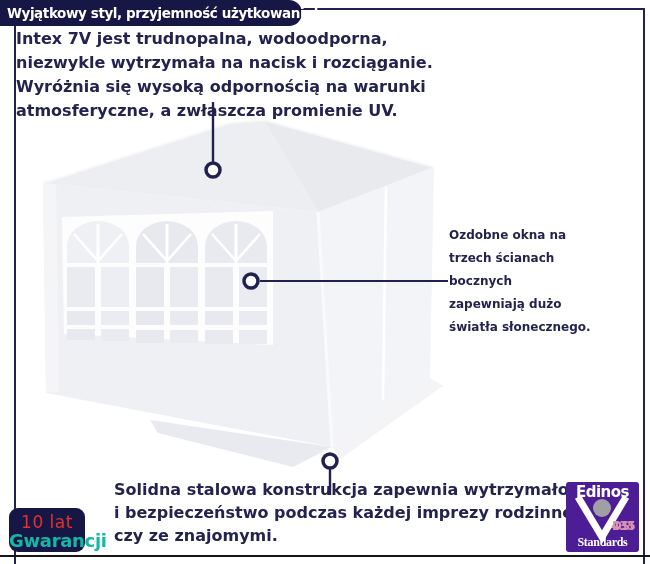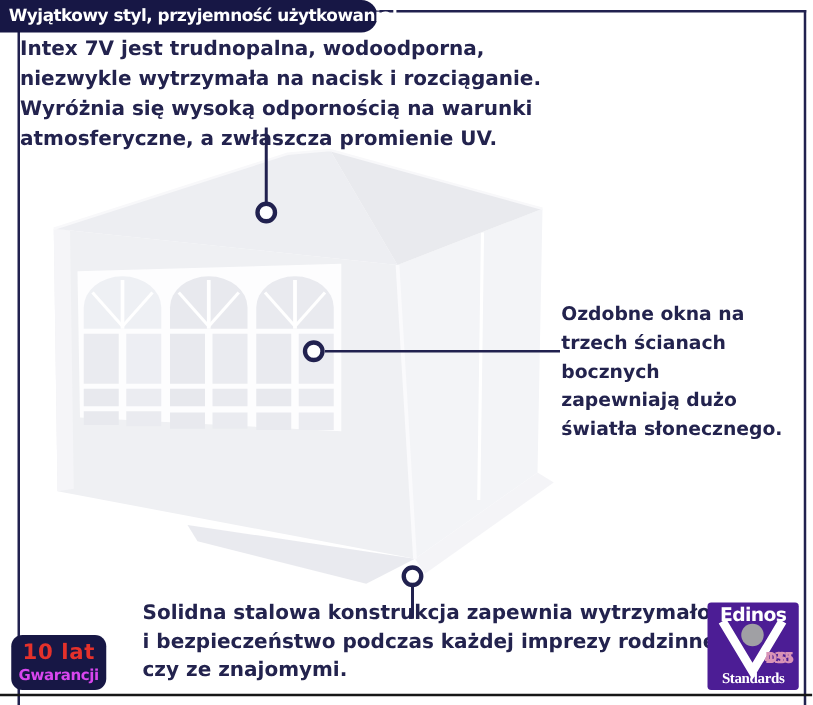--- a/index.html
+++ b/index.html
@@ -18,21 +18,21 @@
   .banner{
     position:absolute;left:0;top:0;width:302px;height:26px;background:#171745;
     border-radius:0 13px 13px 0;color:#ffffff;font-weight:bold;font-size:13.5px;
     line-height:26px;padding-left:7px;box-sizing:border-box;letter-spacing:-0.4px;
     white-space:nowrap;
   }
 
   
   .para{position:absolute;font-weight:bold;white-space:pre-line;}
   .para-durability{left:16px;top:27px;width:430px;font-size:16px;line-height:24px;}
-  .para-windows{left:449px;top:240px;width:196px;font-size:15px;line-height:23px;}
+  .para-windows{left:449px;top:224px;width:196px;font-size:12px;line-height:23px;}
   .para-structure{left:114px;top:478px;width:505px;font-size:16px;line-height:23px;}
 
   
   .logo{position:absolute;left:483px;top:10px;width:160px;height:82px;}
   .logo svg{position:absolute;left:0;top:0;}
   .brand{
     position:absolute;left:68px;top:16px;font-family:"Liberation Sans",sans-serif;
     font-weight:bold;font-size:34px;color:#111111;transform:scaleX(0.82);
     transform-origin:left center;letter-spacing:-1px;
   }
@@ -42,22 +42,22 @@
   .scene-tent{z-index:0;}
   .scene-callouts{z-index:3;}
   .para,.banner,.logo{z-index:2;}
   .line{z-index:1;}
 
   
   .badge-warranty{
     position:absolute;left:9px;top:508px;width:76px;height:44px;background:#171745;
     border-radius:9px;text-align:center;z-index:4;
   }
-  .badge-warranty .years{color:#e5312b;font-weight:bold;font-size:17px;line-height:22px;margin-top:3px;letter-spacing:0.5px;}
-  .badge-warranty .label{color:#d946ef;font-weight:bold;font-size:12px;line-height:15px;letter-spacing:-0.3px;}
+  .badge-warranty .years{color:#e5312b;font-weight:normal;font-size:17px;line-height:22px;margin-top:3px;letter-spacing:0.5px;}
+  .badge-warranty .label{color:#14b8a6;font-weight:bold;font-size:18px;line-height:15px;letter-spacing:-0.3px;}
 
   
   .badge-edinos{
     position:absolute;left:566px;top:482px;width:73px;height:70px;background:#4c1d95;
     border-radius:3px;z-index:4;overflow:hidden;
   }
   .badge-edinos .ed-name{
     position:absolute;left:0;top:1px;width:100%;text-align:center;color:#ffffff;
     font-weight:bold;font-size:15px;letter-spacing:-0.5px;
   }

